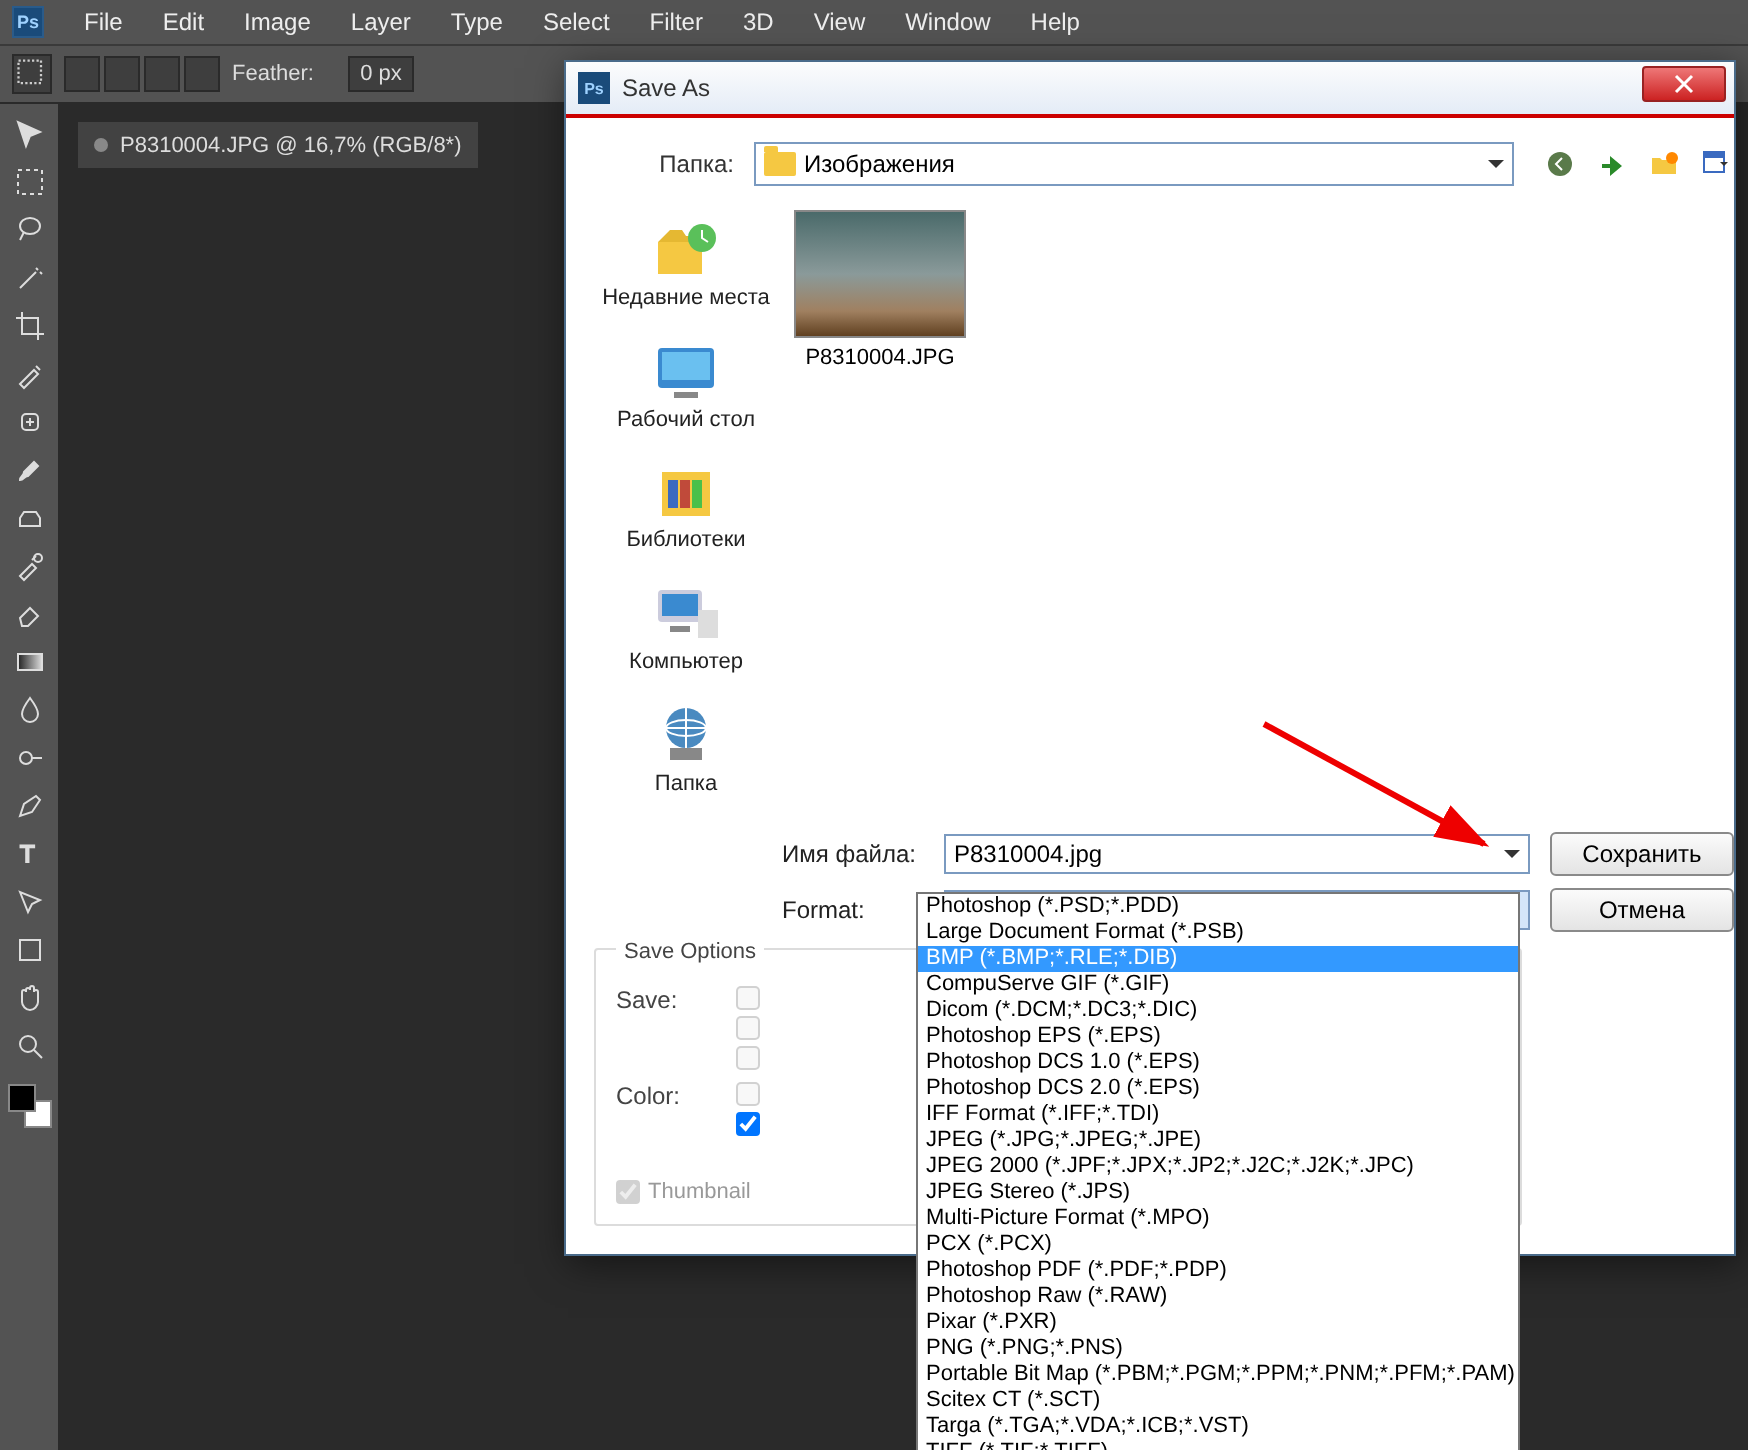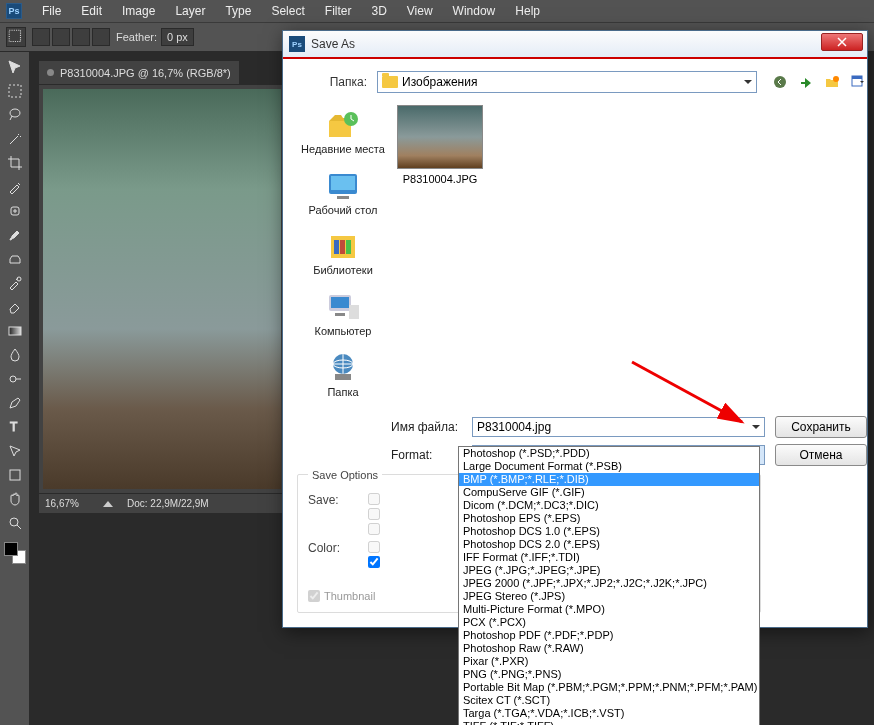--- a/index.html
+++ b/index.html
@@ -6,21 +6,21 @@
 body { background: #535353; width: 874px; height: 725px; overflow: hidden; position: relative; }
 
 
 .ps-menubar { background: #535353; height: 22px; display: flex; align-items: center; padding-left: 6px; gap: 0; color: #eee; font-size: 12px; }
 .ps-logo { width: 16px; height: 16px; background: #1a4b7a; color: #9fd2ff; display: inline-flex; align-items: center; justify-content: center; font-size: 9px; font-weight: bold; margin-right: 10px; border: 1px solid #2a5b8a; }
 .ps-menu-item { padding: 3px 10px; cursor: default; }
 .ps-optionbar { background: #535353; height: 30px; border-top: 1px solid #3a3a3a; border-bottom: 1px solid #2a2a2a; display: flex; align-items: center; padding-left: 6px; gap: 6px; color: #ddd; font-size: 11px; }
 .ps-opt-icon { width: 20px; height: 20px; background: #3e3e3e; border: 1px solid #2a2a2a; display: inline-flex; align-items: center; justify-content: center; }
 .ps-opt-sel { display: flex; gap: 2px; }
 .ps-opt-sel span { width: 18px; height: 18px; background: #3e3e3e; border: 1px solid #2a2a2a; }
-.ps-feather { display: flex; align-items: center; gap: 4px; justify-content: space-between; }
+.ps-feather { display: flex; align-items: center; gap: 17px; justify-content: space-between; }
 .ps-feather input { width: 33px; height: 18px; background: #3e3e3e; border: 1px solid #2a2a2a; color: #ddd; font-size: 11px; text-align: center; }
 
 .ps-body { display: flex; height: calc(725px - 52px); }
 .ps-toolbar { width: 30px; background: #535353; border-right: 1px solid #2a2a2a; display: flex; flex-direction: column; align-items: center; padding-top: 4px; gap: 2px; }
 .ps-tool { width: 24px; height: 22px; display: flex; align-items: center; justify-content: center; color: #ddd; cursor: default; }
 .ps-tool svg { width: 16px; height: 16px; fill: #ddd; stroke: #ddd; }
 .ps-colorswatch { width: 22px; height: 22px; position: relative; margin-top: 6px; }
 .ps-colorswatch .fg { width: 14px; height: 14px; background: #000; border: 1px solid #888; position: absolute; top: 0; left: 0; }
 .ps-colorswatch .bg { width: 14px; height: 14px; background: #fff; border: 1px solid #888; position: absolute; bottom: 0; right: 0; }
 
@@ -237,28 +237,20 @@
     <div class="ps-colorswatch">
         <div class="bg"></div>
         <div class="fg"></div>
       </div>
   </div>
 
   <div class="ps-workspace">
     <div class="ps-doc-tab">
       <span class="dot"></span>
       <span>P8310004.JPG @ 16,7% (RGB/8*)</span>
-    </div>
-    <div class="ps-canvas">
-      <div class="ps-canvas-img"></div>
-      <div class="ps-statusbar">
-        <span class="zoom">16,67%</span>
-        <span class="tri"></span>
-        <span class="doc">Doc: 22,9M/22,9M</span>
-      </div>
     </div>
   </div>
 </div>
 
 <div class="dialog">
   <div class="dlg-titlebar">
     <span class="ps-badge">Ps</span>
     <span>Save As</span>
     <div class="dlg-close">
       <svg width="10" height="10" viewBox="0 0 10 10">

